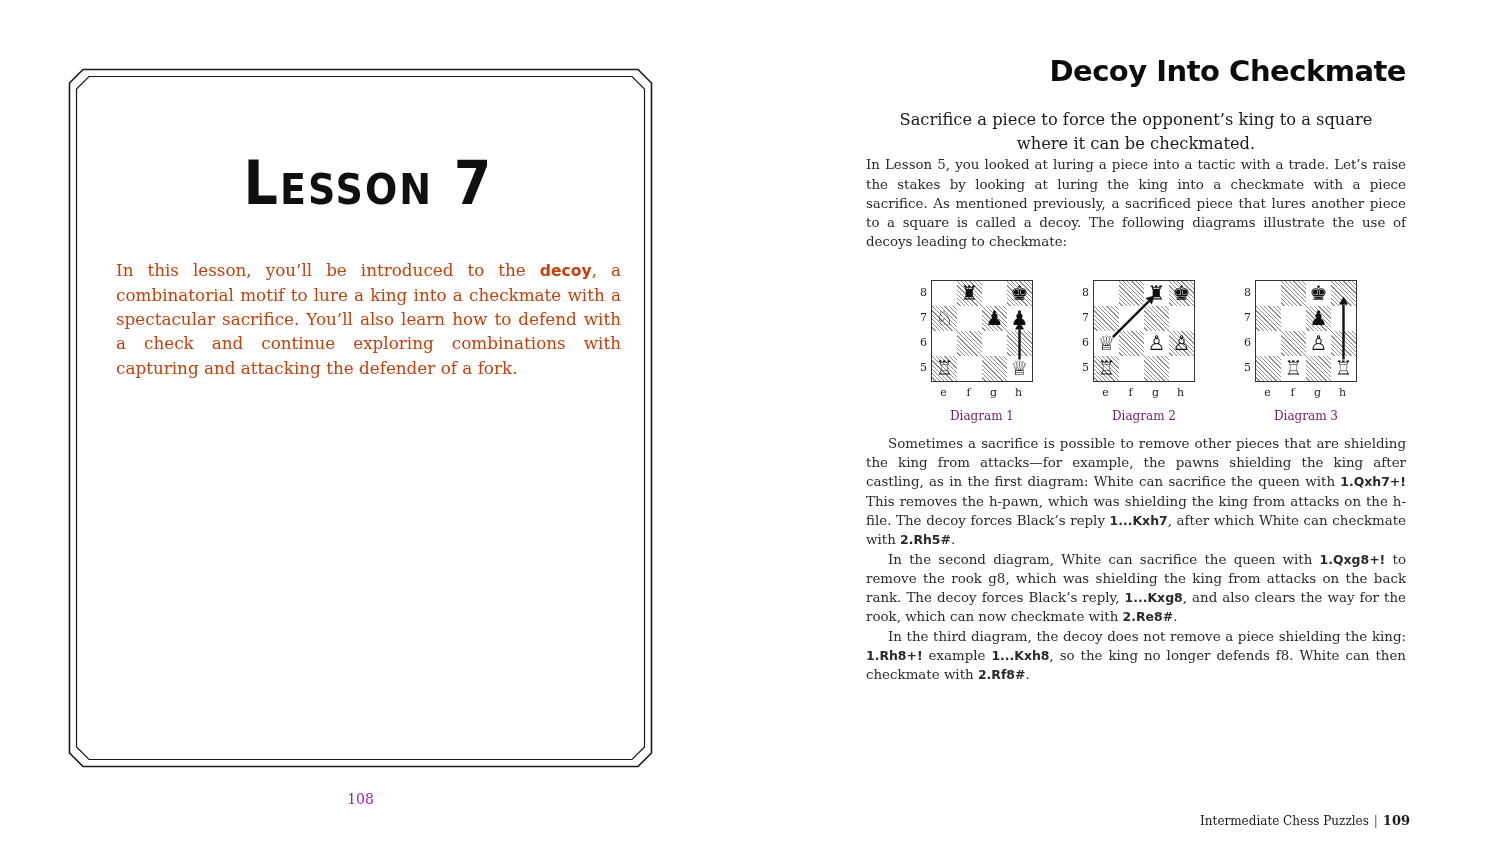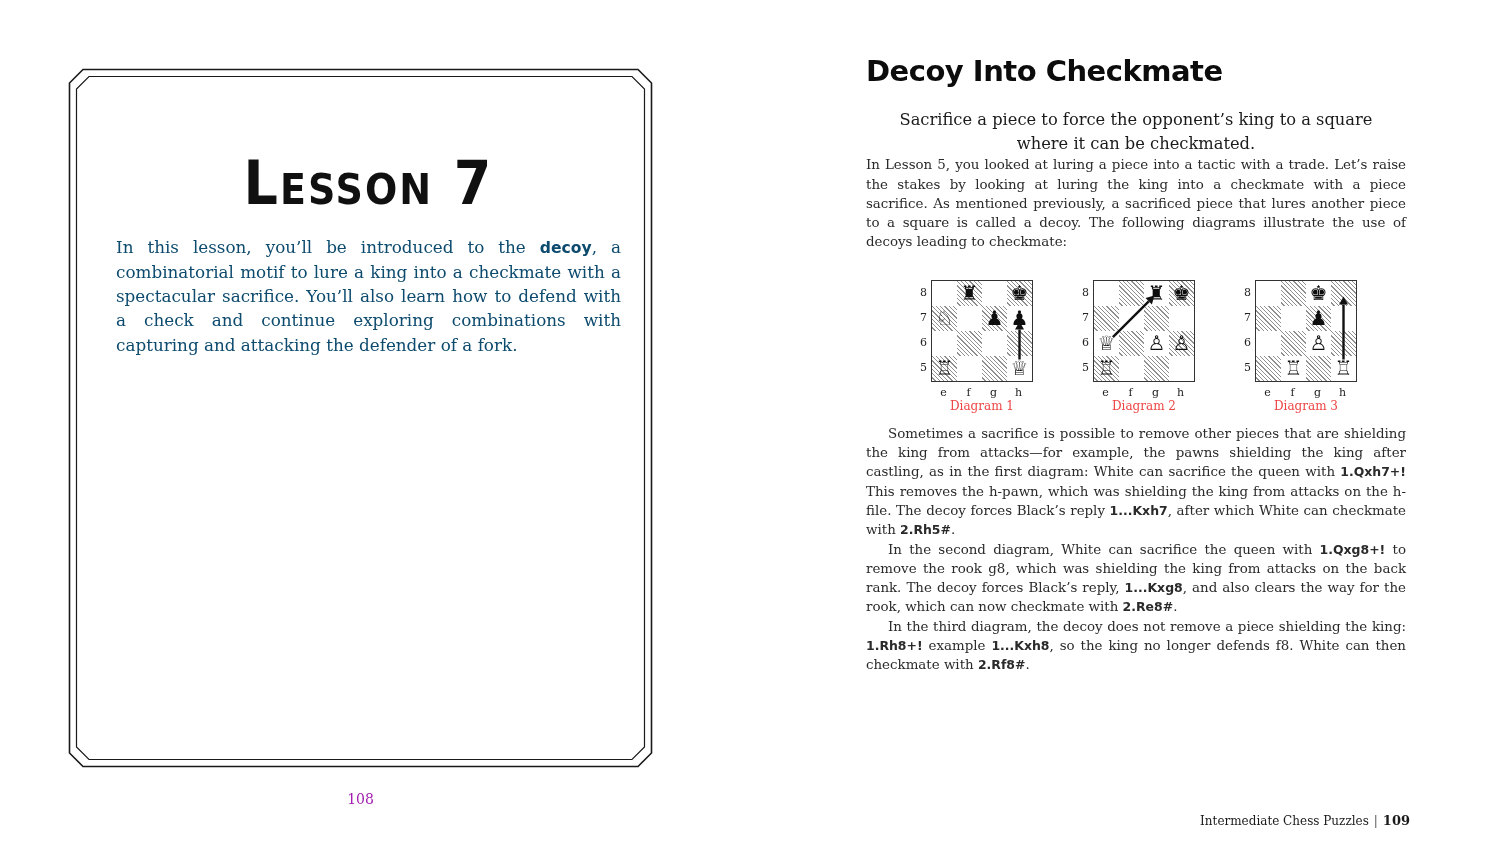--- a/index.html
+++ b/index.html
@@ -21,36 +21,36 @@
     display:inline-block;
     font-family:"DejaVu Sans", sans-serif;
     font-weight:bold;
     font-variant:small-caps;
     font-size:54px;
     letter-spacing:2px;
     color:#101010;
     transform:scaleY(1.12);
   }
   .intro {
-    margin-top:20px;
+    margin-top:43px;
     font-size:16.8px;
     line-height:1.45;
     text-align:justify;
-    color:#0c4a6e;
+    color:#c2410c;
   }
   .mv { font-family:"DejaVu Sans", sans-serif; font-weight:bold; font-size:0.93em; }
   .page-num-left {
     position:absolute; left:68px; top:791px; width:585px;
     text-align:center; font-size:14px; font-weight:normal; color:#a21caf;
   }
 
   
   .right-col { position:absolute; left:866px; top:0; width:540px; }
   .rp-title {
-    margin-top:54px; text-align:left;
+    margin-top:54px; text-align:right;
     font-family:"DejaVu Sans", sans-serif; font-weight:bold;
     font-size:29px; letter-spacing:-0.5px; color:#0c0c0c;
   }
   .rp-subtitle {
     margin:20px auto 0; max-width:500px; text-align:center;
     font-size:16.3px; line-height:1.45; color:#1b1b1b;
   }
   .body-text { font-size:13.4px; line-height:1.44; text-align:justify; color:#2a2a2a; }
   .para1 { }
   .indent { text-indent:22px; }
@@ -78,21 +78,21 @@
   }
   .piece {
     position:absolute; inset:0;
     font-family:"DejaVu Sans", sans-serif;
     font-size:20px; line-height:25px; text-align:center;
     color:#0d0d0d; z-index:1;
   }
   .arrow-svg { position:absolute; left:1px; top:1px; z-index:2; pointer-events:none; }
   .file-labels { display:flex; margin-left:16px; margin-top:4px; font-size:11px; color:#222; }
   .file-labels div { width:25px; text-align:center; }
-  .caption { margin-top:0; padding-left:16px; font-size:12px; color:#ef4444; }
+  .caption { margin-top:10px; padding-left:16px; font-size:12px; color:#701a75; }
 
   
   .footer-right {
     position:absolute; right:90px; top:793px;
     font-size:12px; color:#1a1a1a; white-space:nowrap;margin-top:20px;
   }
   .footer-right .sep { margin:0 5px; color:#555; }
   .footer-right .num { font-weight:bold; font-size:13px; }
 </style>
 </head>

